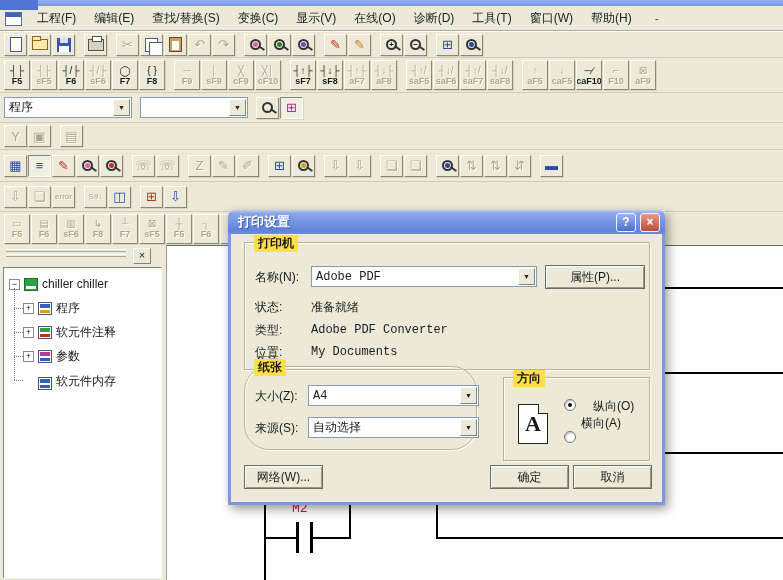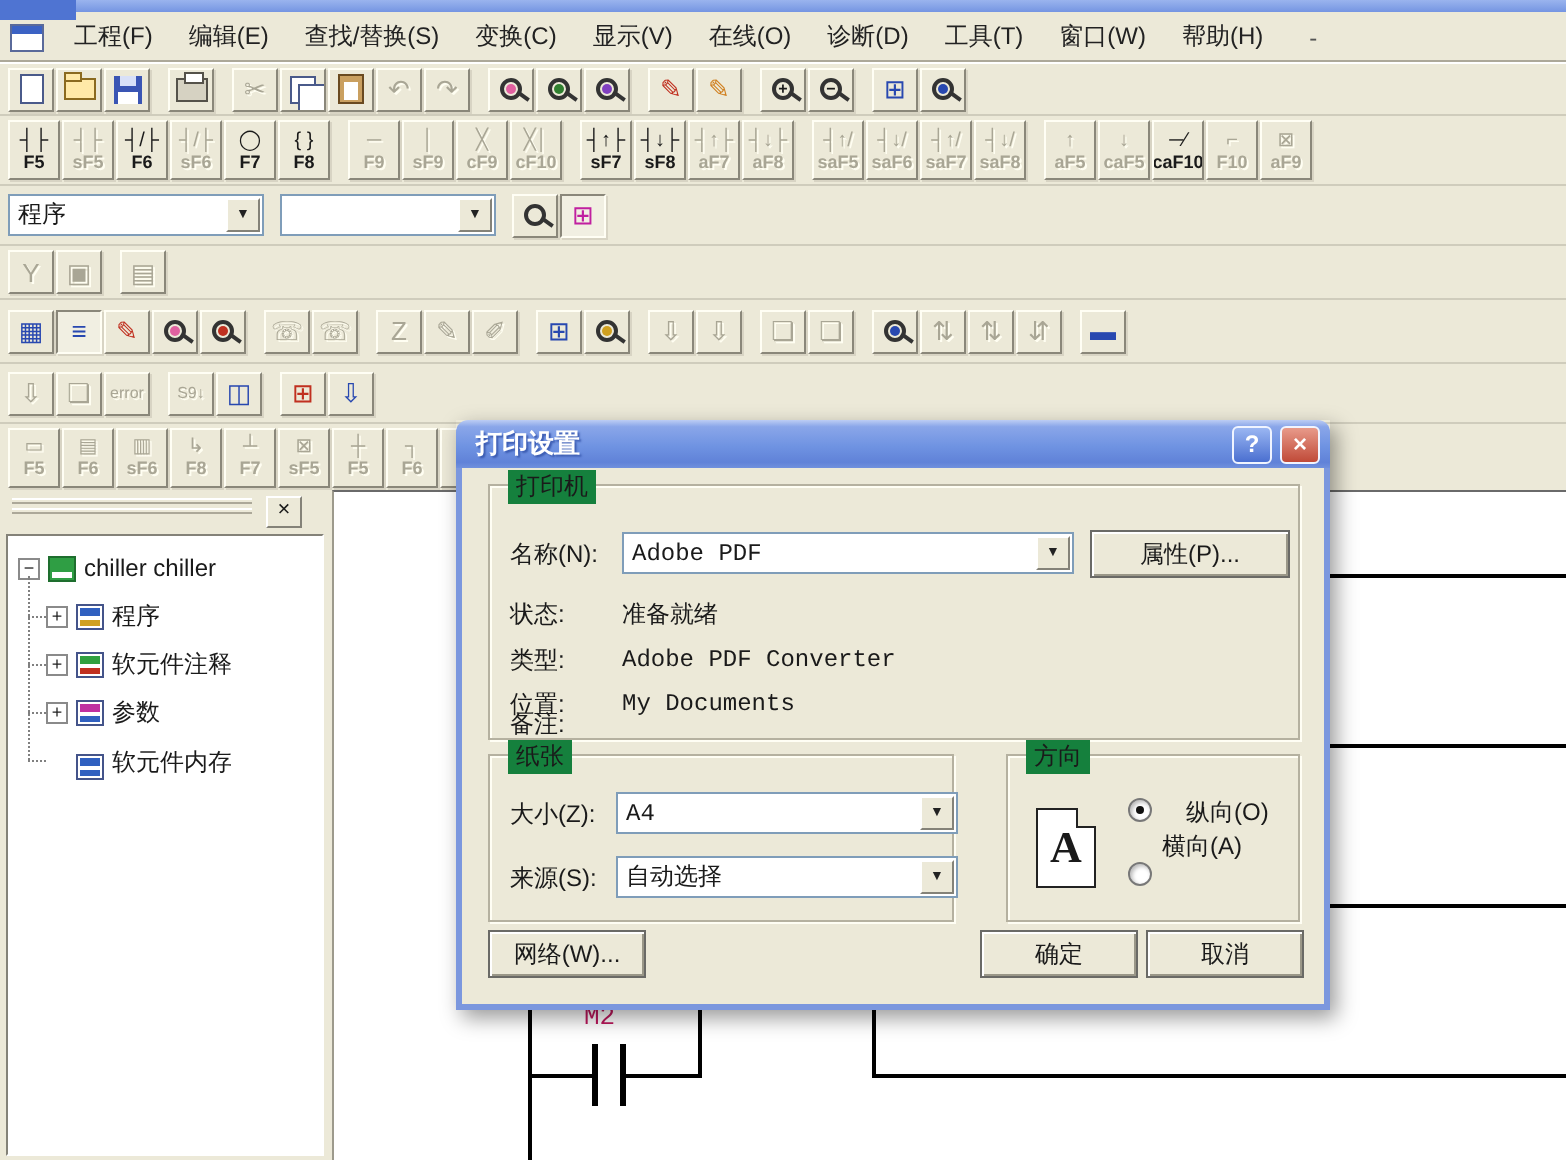--- a/index.html
+++ b/index.html
@@ -101,23 +101,23 @@
     display:flex; align-items:center; }
   #dlg-title .cap { color:#fff; font-weight:bold; font-size:13px; padding-left:10px; text-shadow:1px 1px 1px #3a5ab0; flex:1; }
   .capbtn { width:20px; height:19px; margin-right:4px; border-radius:3px; border:1px solid #f0f4ff;
     color:#fff; font-weight:bold; font-size:12px; line-height:17px; text-align:center; }
   #btn-help { background:linear-gradient(180deg,#9ab6f2,#4a6fd0); }
   #btn-close { background:linear-gradient(180deg,#e89a8a,#c04a38); margin-right:5px; }
   #dlg-body { position:absolute; left:0; top:24px; width:437px; height:271px; background:#ece9d8;
     border:3px solid #7b97de; border-top:none; }
 
   .grp { position:absolute; border:1px solid #b5b1a0; box-shadow:1px 1px 0 #fffef4, inset 1px 1px 0 #fffef4; }
-  .grp > .glabel { position:absolute; top:-8px; left:9px; background:#15803d; padding:0 4px; }
+  .grp > .glabel { position:absolute; top:-8px; left:9px; background:#fde047; padding:0 4px;font-weight:bold; }
   #grp-printer { left:13px; top:8px;  width:406px; height:128px; }
-  #grp-paper   { left:13px; top:143px; width:233px; height:84px; }
+  #grp-paper   { left:13px; top:132px; width:233px; height:84px;border-radius:25px; }
   #grp-orient  { left:272px; top:143px; width:147px; height:84px; }
 
   .flabel { position:absolute; white-space:nowrap; }
   .fvalue { position:absolute; white-space:nowrap; font-family:"Liberation Mono","DejaVu Sans Mono",monospace; font-size:12px; }
   .fvalue.cjk { font-family:"Liberation Sans","DejaVu Sans",sans-serif; }
   .mono { font-family:"Liberation Mono","DejaVu Sans Mono",monospace; }
 
   .pbtn { position:absolute; height:24px; background:#ece9d8; text-align:center; line-height:22px;
     border:1px solid #6a6a66; box-shadow:inset 1px 1px 0 #fff, inset -1px -1px 0 #9a9788; }
 

